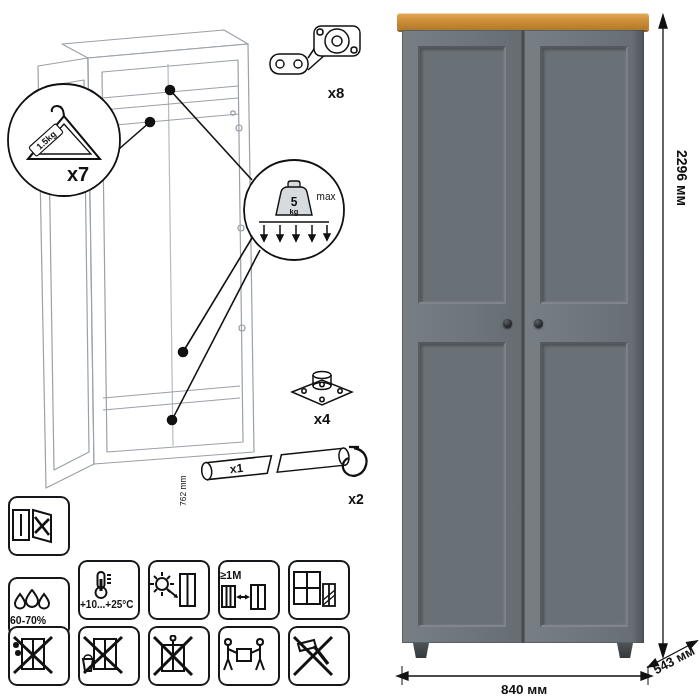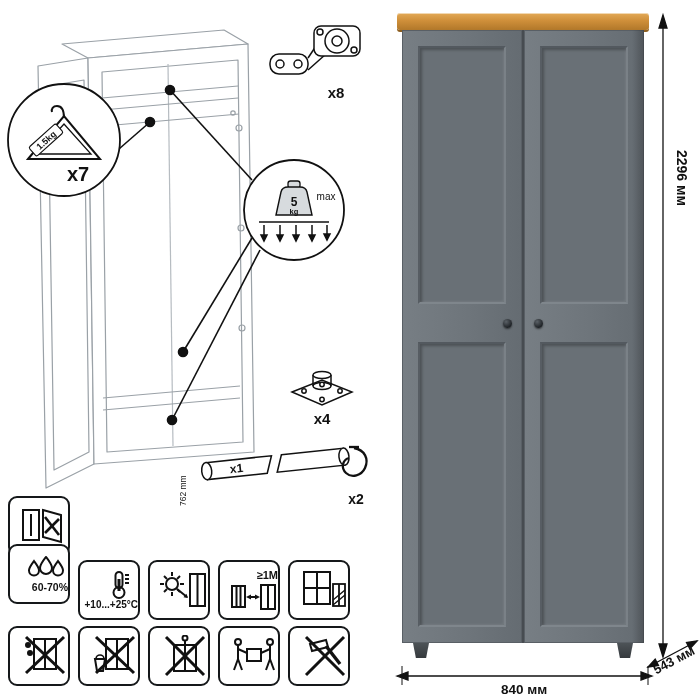--- a/index.html
+++ b/index.html
@@ -3,21 +3,21 @@
 <meta charset="utf-8">
 <style>
   *{margin:0;padding:0;box-sizing:border-box}
   html,body{width:700px;height:700px;background:#fff;font-family:"Liberation Sans",sans-serif;overflow:hidden}
   .canvas{position:absolute;top:0;left:0;width:700px;height:700px;background:#fff}
   .abs{position:absolute}
   svg text{fill:#111}
 
   
   .cbox{position:absolute;width:62px;height:60px;border:2.2px solid #15181a;border-radius:9px;background:#fff;
-        display:flex;flex-direction:column;align-items:flex-end;justify-content:center;gap:1px;overflow:hidden}
+        display:flex;flex-direction:column;align-items:flex-start;justify-content:center;gap:1px;overflow:hidden}
   .cbox svg{display:block;flex:0 0 auto}
   .cap{font-weight:bold;font-size:10.5px;color:#111;line-height:1;white-space:nowrap}
   .cap-small{font-size:10px}
   .cap-top{font-size:11px;margin-bottom:1px}
 
   
   .wardrobe{position:absolute;left:397px;top:13px;width:252px;height:648px}
   .w-top{position:absolute;left:0;top:0;width:252px;height:17px;border-radius:3px;
          background:linear-gradient(180deg,#e3aa57 0%,#cf8f3a 45%,#b1782a 100%);
          box-shadow:0 2px 0 #8e5f20, inset 0 1px 0 rgba(255,255,255,.55)}
@@ -177,21 +177,21 @@
   <div class="cbox" style="left:8px;top:496px">
     <svg width="48" height="42" viewBox="0 0 48 42" fill="none" stroke="#111" stroke-width="2">
       <rect x="3" y="5" width="16" height="30"></rect>
       <line x1="11" y1="9" x2="11" y2="31"></line>
       <path d="M23,5 L41,10 V37 L23,32 Z"></path>
       <line x1="25" y1="12" x2="39" y2="30" stroke-width="2.6"></line>
       <line x1="39" y1="14" x2="25" y2="28" stroke-width="2.6"></line>
     </svg>
   </div>
 
-  <div class="cbox" style="left:8px;top:544px">
+  <div class="cbox" style="left:8px;top:577px">
     <svg width="44" height="25" viewBox="0 0 44 25" fill="none" stroke="#111" stroke-width="2">
       <path d="M10,5 C13,9 15,11.5 15,14.5 a5,5 0 1 1 -10,0 C5,11.5 7,9 10,5 Z"></path>
       <path d="M22,1 C25.5,5.5 28,8.5 28,12 a6,6 0 1 1 -12,0 C16,8.5 18.5,5.5 22,1 Z"></path>
       <path d="M34,5 C37,9 39,11.5 39,14.5 a5,5 0 1 1 -10,0 C29,11.5 31,9 34,5 Z"></path>
     </svg>
     <span class="cap">60-70%</span>
   </div>
 
   <div class="cbox" style="left:78px;top:560px">
     <svg width="40" height="29" viewBox="0 0 40 29" fill="none" stroke="#111" stroke-width="2">

